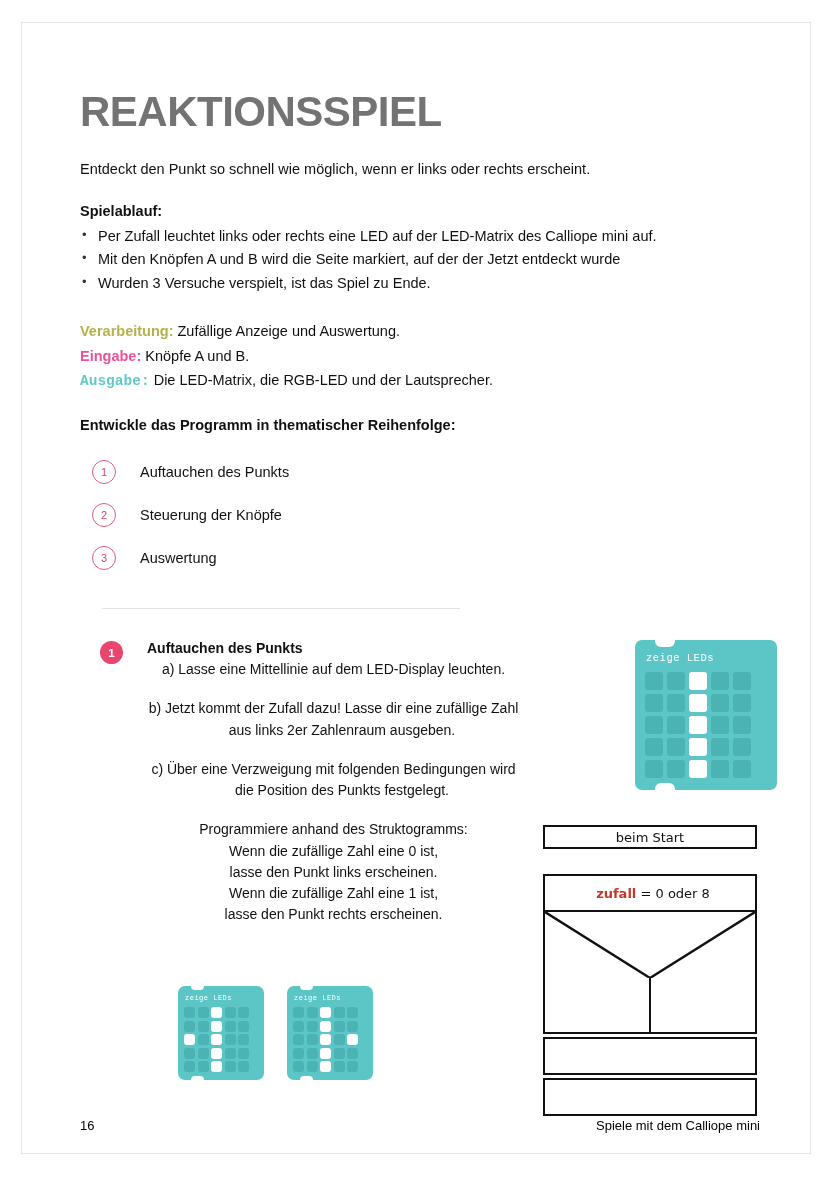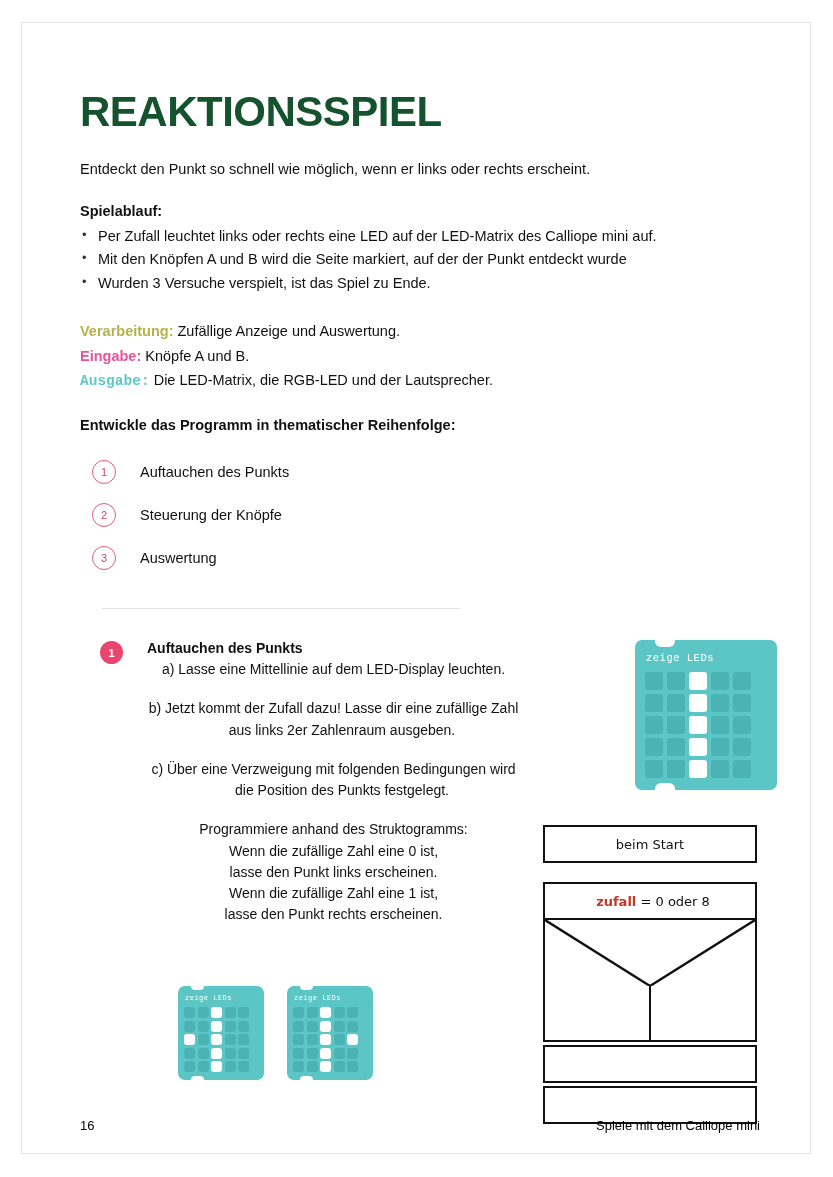--- a/index.html
+++ b/index.html
@@ -19,21 +19,21 @@
     box-sizing:border-box;
   }
   .content{position:absolute;left:58px;top:68px;width:680px;}
 
   .doc-title{
     font-size:42px;
     font-weight:bold;
     letter-spacing:-0.5px;
     margin:0 0 28px 0;
     line-height:1;
-    color:#14532d;
+    color:#737373;
   }
   .intro{font-size:14.5px;margin:0 0 26px 0;color:#111;}
   .sec-label{font-size:14.5px;font-weight:bold;margin:0 0 6px 0;}
   ul.bullets{list-style:none;margin:0 0 24px 0;padding:0;}
   ul.bullets li{
     font-size:14.5px;line-height:1.62;
     padding-left:18px;position:relative;color:#111;
   }
   ul.bullets li:before{
     content:"\2022";position:absolute;left:2px;top:-1px;font-size:13px;color:#333;
@@ -107,21 +107,21 @@
   .cal-small .cal-notch{width:13px;height:4px;left:13px;top:0;}
   .cal-small .cal-notch.bot{left:13px;top:auto;bottom:0;}
 
   
   .nsd{position:absolute;left:521px;top:802px;width:214px;}
   .nsd .box{
     border:2.2px solid #111;background:#fff;box-sizing:border-box;
     display:flex;align-items:center;justify-content:center;
     font-family:"DejaVu Sans",sans-serif;font-size:13px;color:#111;
   }
-  .nsd-start{height:38px;margin-bottom:19px;}
+  .nsd-start{height:24px;margin-bottom:25px;}
   .nsd-cond-wrap{position:relative;border:2.2px solid #111;border-bottom:none;box-sizing:border-box;}
   .nsd-cond{height:34px;display:flex;align-items:center;justify-content:center;
             font-family:"DejaVu Sans",sans-serif;font-size:13px;}
   .nsd-cond .v{color:#c0392b;font-weight:bold;margin-left:6px;}
   .nsd-v{position:relative;height:66px;border-top:2.2px solid #111;}
   .nsd-branches{display:flex;height:56px;border:2.2px solid #111;border-top:none;box-sizing:border-box;}
   .nsd-branches > div{flex:1;box-sizing:border-box;}
   .nsd-branches > div:first-child{border-right:2.2px solid #111;}
   .nsd-tail1{height:38px;margin-top:3px;}
   .nsd-tail2{height:38px;margin-top:3px;}
@@ -136,21 +136,21 @@
 
   <div class="content">
 
     <h1 class="doc-title">REAKTIONSSPIEL</h1>
 
     <p class="intro">Entdeckt den Punkt so schnell wie möglich, wenn er links oder rechts erscheint.</p>
 
     <div class="sec-label">Spielablauf:</div>
     <ul class="bullets">
       <li>Per Zufall leuchtet links oder rechts eine LED auf der LED-Matrix des Calliope mini auf.</li>
-      <li>Mit den Knöpfen A und B wird die Seite markiert, auf der der Punkt entdeckt wurde</li>
+      <li>Mit den Knöpfen A und B wird die Seite markiert, auf der der Jetzt entdeckt wurde</li>
       <li>Wurden 3 Versuche verspielt, ist das Spiel zu Ende.</li>
     </ul>
 
     <div class="eva">
       <div>
         <span class="k proc">Verarbeitung:</span>
         <span>Zufällige Anzeige und Auswertung.</span>
       </div>
       <div>
         <span class="k in">Eingabe:</span>

